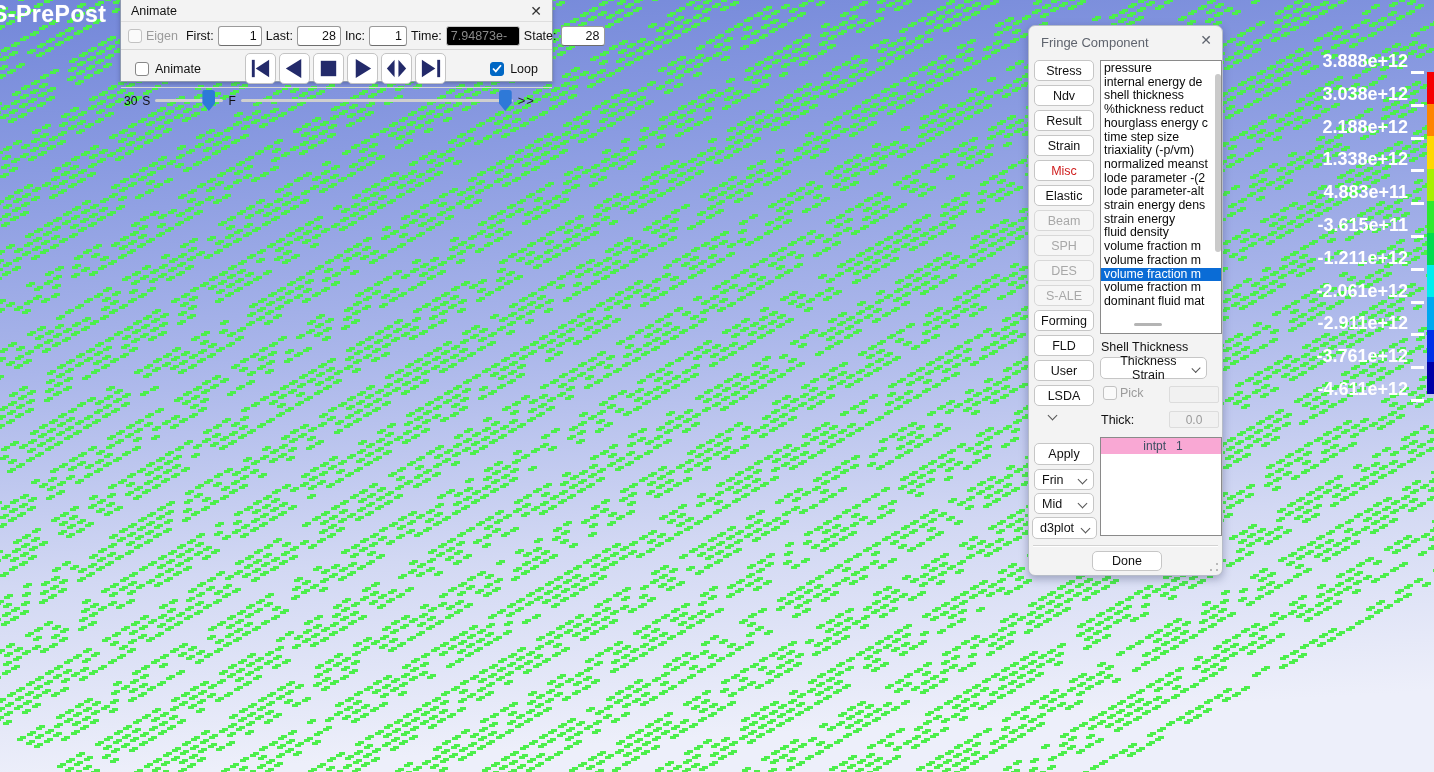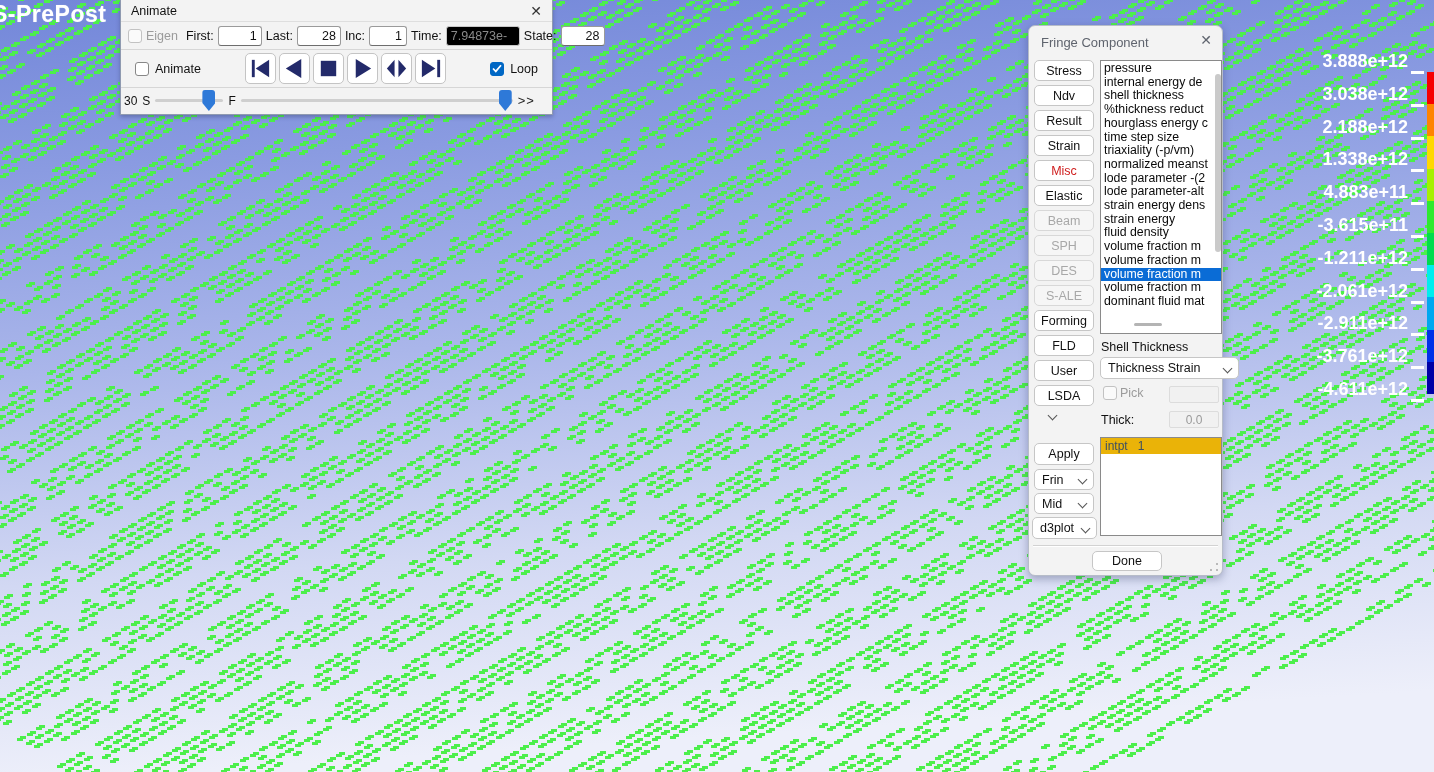--- a/index.html
+++ b/index.html
@@ -17,21 +17,21 @@
   .lg-val{font-size:18px;font-weight:bold;}
   .lg-tick{position:absolute;right:-16px;bottom:1px;width:13px;height:3px;background:#fff;}
   #colorbar{position:absolute;right:0;top:72px;width:7px;height:322px;}
   #colorbar div{width:7px;}
 
   
   .dlg{position:absolute;background:#f3f3f3;box-sizing:border-box;font-size:12.5px;color:#111;}
   .x-close{font-size:14px;color:#333;cursor:default;line-height:14px;}
 
   
-  #animate-dlg{left:120px;top:0;width:433px;height:115px;border:1px solid #8f9ab0;border-top:none;
+  #animate-dlg{left:120px;top:0;width:433px;height:82px;border:1px solid #8f9ab0;border-top:none;
                box-shadow:0 2px 4px rgba(40,50,90,.35);}
   #animate-dlg .tbar{height:21px;display:flex;align-items:center;padding:0 10px;border-bottom:1px solid #dedede;}
   #animate-dlg .tbar .ttl{flex:1;font-size:12.5px;}
   .a-row1{height:27px;display:flex;align-items:center;padding:0 7px;gap:4px;border-bottom:1px solid #d6d6d6;white-space:nowrap;}
   .fld{box-sizing:border-box;height:20px;border:1px solid #9a9a9a;border-bottom-color:#6d6d6d;border-radius:3px;
        background:#fff;font:12.5px "Liberation Sans",sans-serif;text-align:right;padding:0 4px;color:#111;}
   .fld.w44{width:44px}.fld.w38{width:38px}.fld.w74{width:74px;text-align:left;padding-right:0;}
   .fld.dis{background:#000000;border-color:#c9c9c9;color:#8a8a8a;}
   .cb{box-sizing:border-box;width:14px;height:14px;border:1px solid #878787;border-radius:3px;background:#fff;
       display:inline-flex;align-items:center;justify-content:center;flex:0 0 auto;}
@@ -74,31 +74,31 @@
   .dd .chev{margin:0 0 0 4px;}
 
   #comp-list{position:absolute;left:71px;top:34px;width:122px;height:274px;background:#fff;
              border:1px solid #8a8a8a;box-sizing:border-box;overflow:hidden;padding:1px 0 0 0;margin:0;list-style:none;}
   #comp-list li{font-size:12.3px;line-height:13.7px;padding-left:3px;white-space:nowrap;color:#0a0a0a;}
   #comp-list li.sel{background:#0a6cd6;color:#fff;}
   .vscroll{position:absolute;right:1px;top:14px;width:6px;height:178px;background:#cacaca;border-radius:3px;}
   .hscroll{position:absolute;left:34px;bottom:3px;width:28px;height:3px;background:#b4b4b4;border-radius:2px;}
 
   .sec-label{position:absolute;left:72px;font-size:12.5px;color:#111;}
-  #thk-dd{position:absolute;left:71px;top:331px;width:139px;height:22px;}
+  #thk-dd{position:absolute;left:71px;top:331px;width:107px;height:22px;}
   .pick-row{position:absolute;left:74px;top:360px;display:flex;align-items:center;gap:3px;}
   .mini-fld{position:absolute;box-sizing:border-box;width:50px;height:17px;background:#f1f1f1;border:1px solid #dcdcdc;
             border-radius:2px;font-size:12px;color:#9a9a9a;display:flex;align-items:center;justify-content:center;}
   #pick-fld{left:140px;top:360px;}
   #thick-fld{left:140px;top:385px;}
 
   #intpt-list{position:absolute;left:71px;top:411px;width:122px;height:99px;background:#fff;
               border:1px solid #8a8a8a;box-sizing:border-box;overflow:hidden;}
   #intpt-list .row{height:16px;font-size:12px;line-height:16px;padding-left:4px;white-space:pre;}
-  #intpt-list .row.sel{background:#eab308;color:#3d4f62;}
+  #intpt-list .row.sel{background:#f9a8d4;color:#3d4f62;text-align:center;}
 
   #fringe-sep{position:absolute;left:4px;right:4px;top:519px;border-top:1px solid #d2d2d2;border-bottom:1px solid #fff;}
   #done-btn{position:absolute;left:63px;top:525px;width:70px;height:20px;}
   .grip{position:absolute;right:3px;bottom:3px;width:10px;height:10px;
         background:
           radial-gradient(circle at 8px 2px,#b9b9b9 1px,transparent 1.3px),
           radial-gradient(circle at 8px 8px,#b9b9b9 1px,transparent 1.3px),
           radial-gradient(circle at 2px 8px,#b9b9b9 1px,transparent 1.3px);}
 </style>
 </head>

